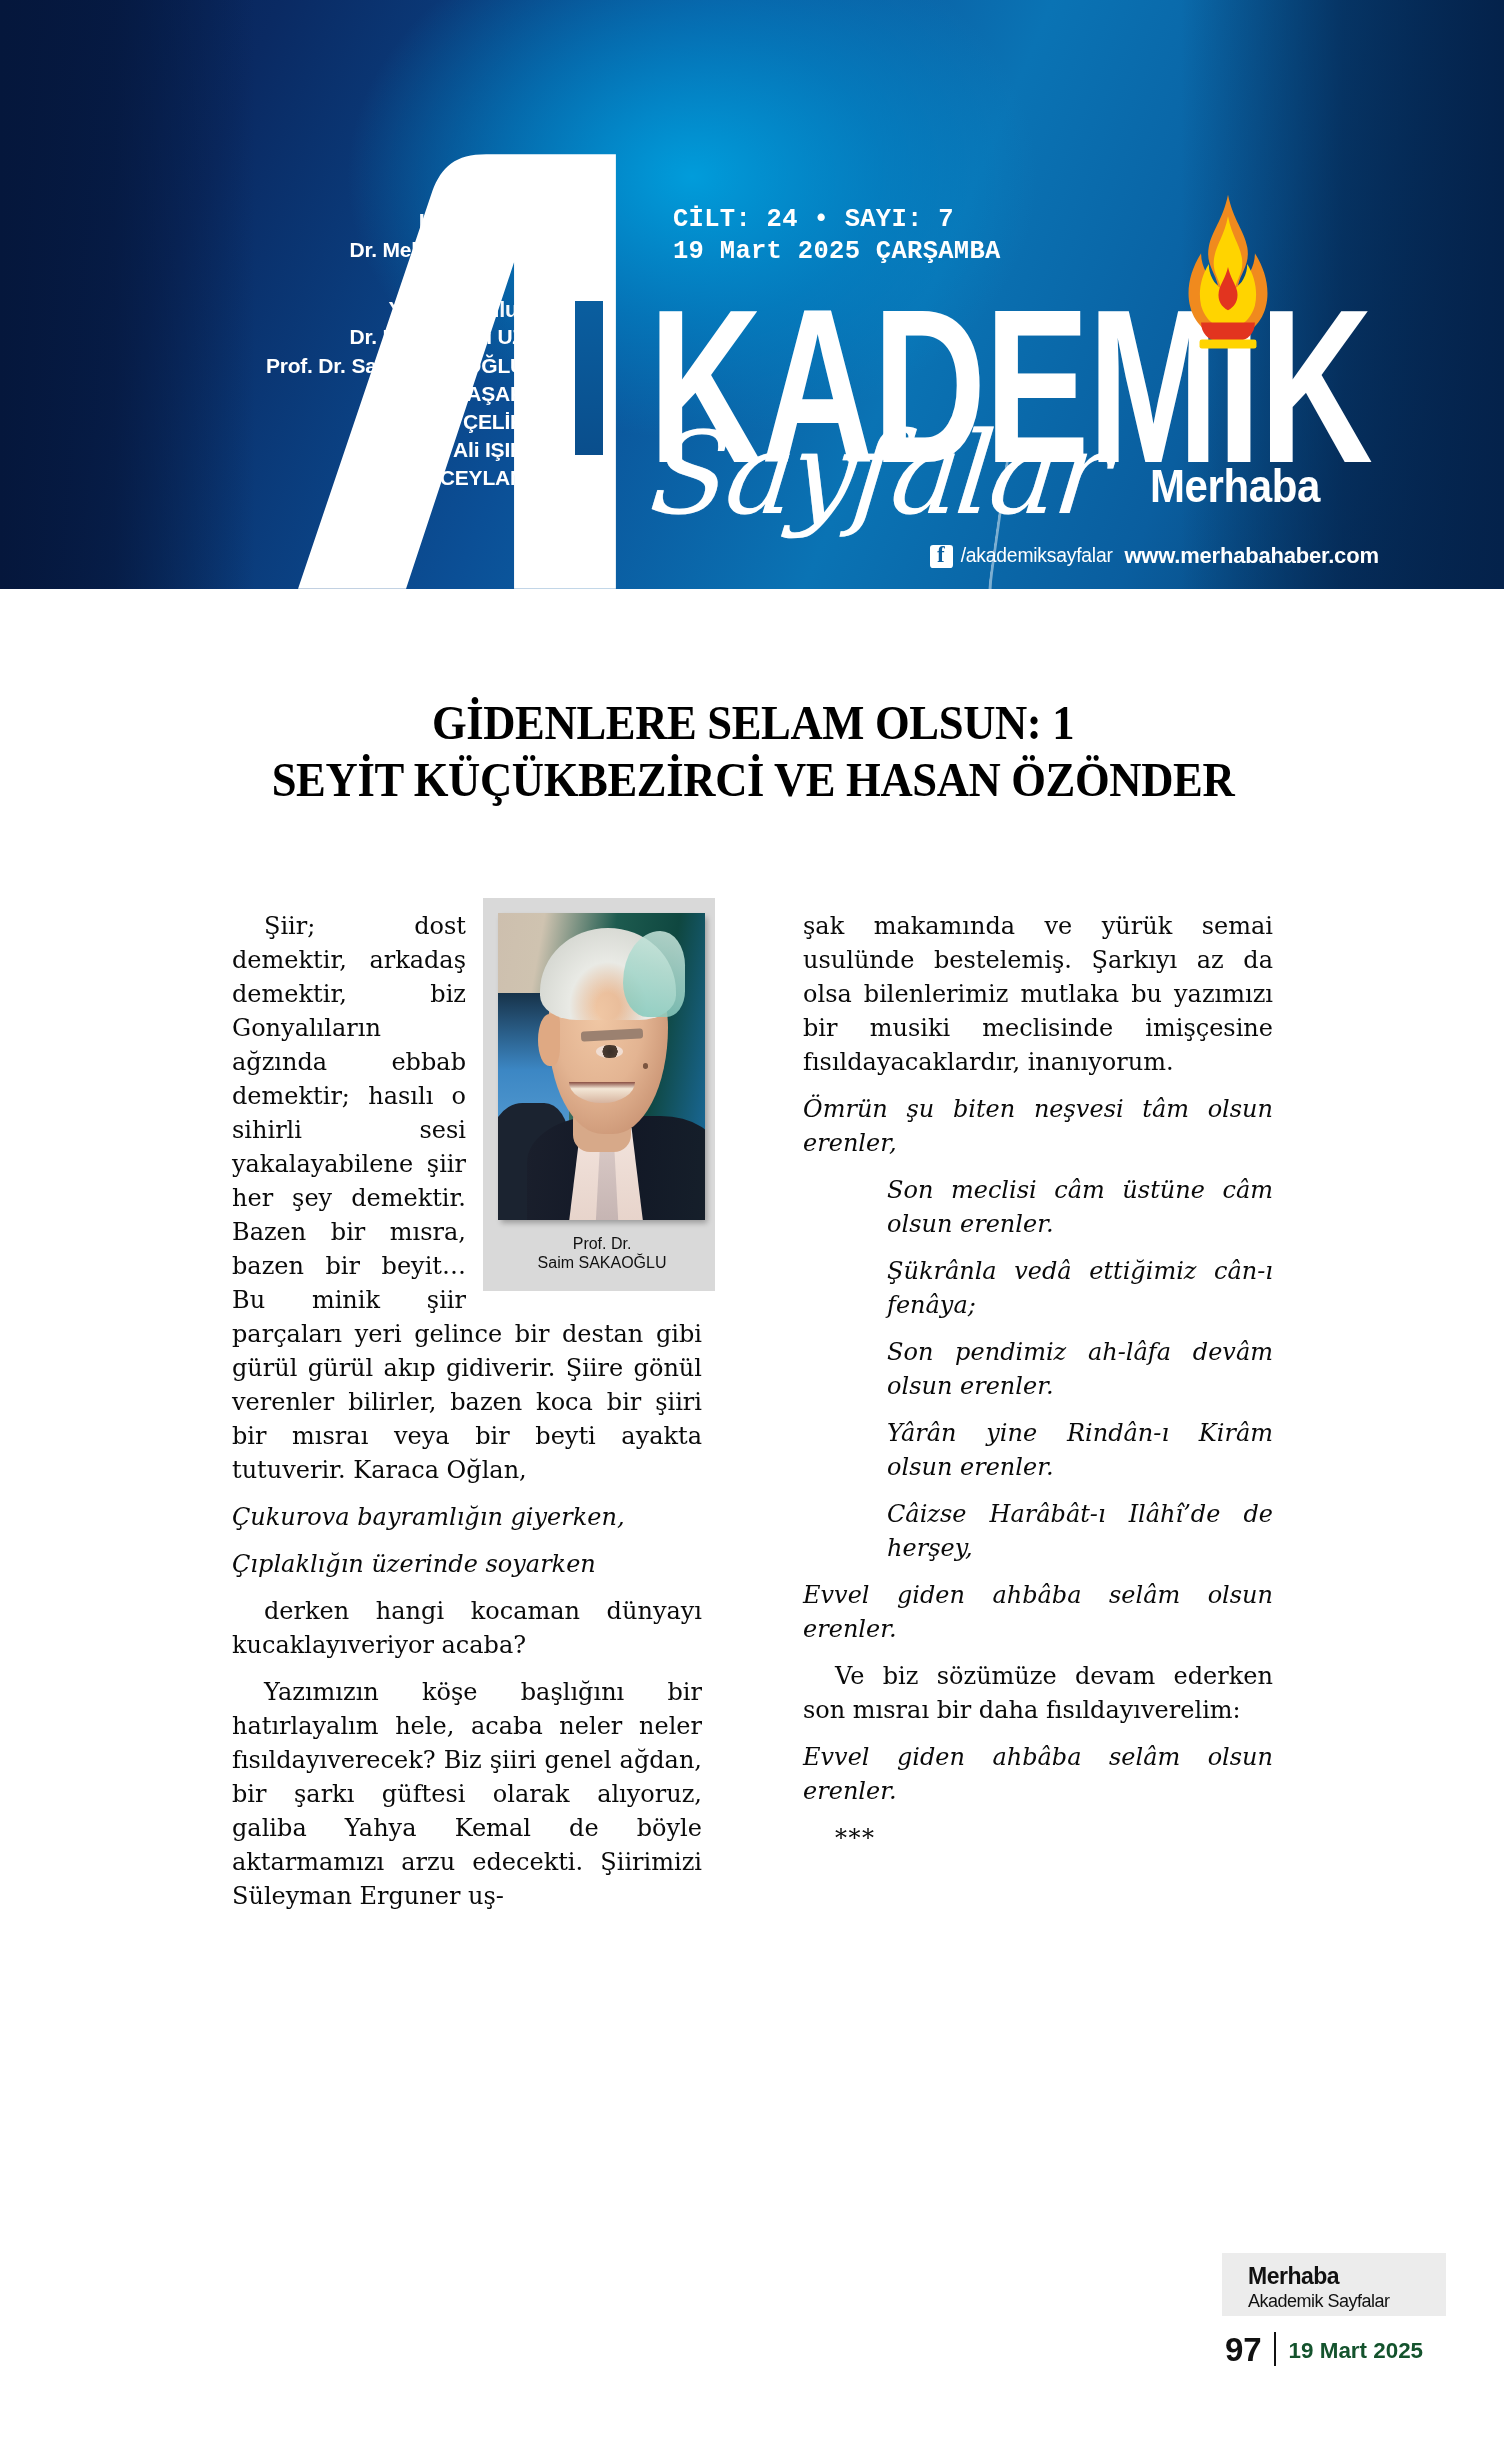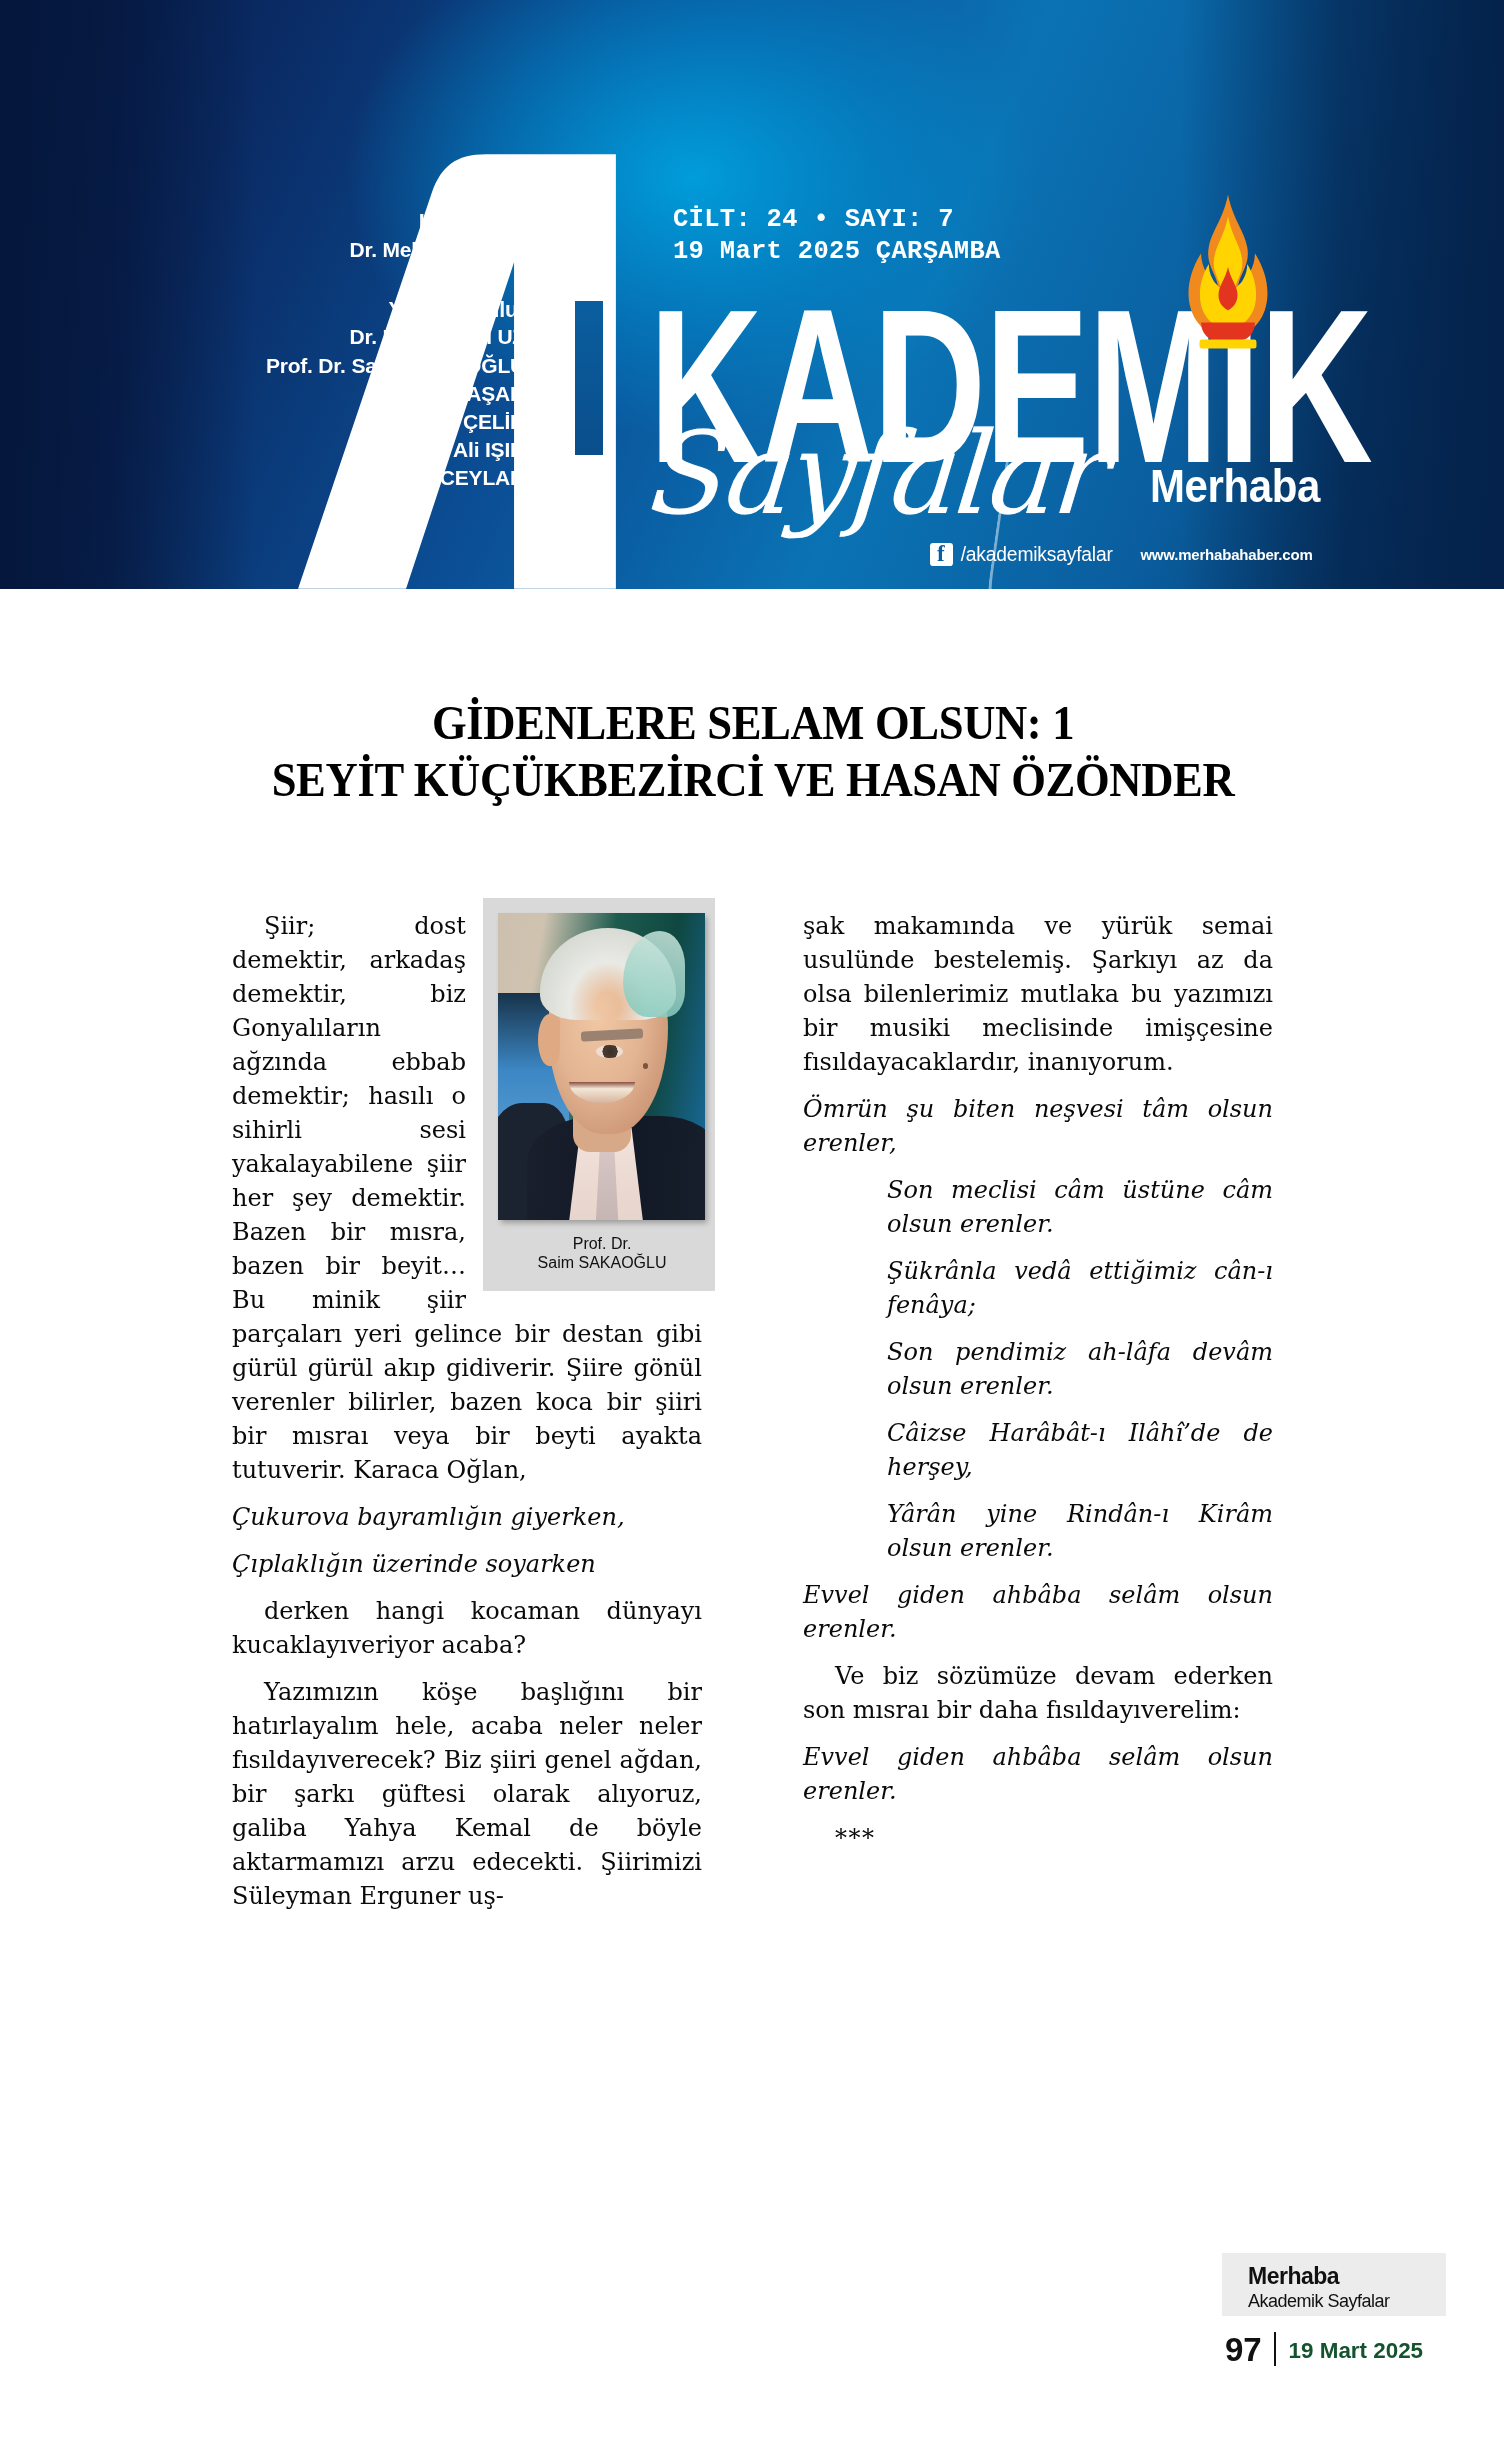--- a/index.html
+++ b/index.html
@@ -117,21 +117,21 @@
     width: 23px; height: 23px; background:#fff; border-radius:3.1px;
     position:relative; flex:0 0 auto;
   }
   .fb-icon::after{
     content:"f";
     position:absolute; left: 7px; top: -2.3px;
     font-family:"Liberation Serif", serif; font-weight:700; font-size: 23px;
     color:#0a5e9f;
   }
   .mh-social .handle { font-size: 19.3px; font-weight:400; letter-spacing:-0.2px;}
-  .mh-social .site { font-size: 15px; font-weight:700; margin-left: 20px; letter-spacing:-0.2px;}
+  .mh-social .site { font-size: 22px; font-weight:700; margin-left: 4px; letter-spacing:-0.2px;}
 
   
   .headline {
     position:absolute; left: 93px; top: 695px; width: 1320px;
     text-align:center;
     font-family:"Liberation Serif", serif;
     font-weight:700;
     font-size: 48px;
     line-height: 1.18;
     letter-spacing: -0.4px;
@@ -357,22 +357,22 @@
     <p>derken hangi kocaman dünyayı kucaklayıveriyor acaba?</p>
     <p>Yazımızın köşe başlığını bir hatırlayalım hele, acaba neler neler fısıldayıverecek? Biz şiiri genel ağdan, bir şarkı güftesi olarak alıyoruz, galiba Yahya Kemal de böyle aktarmamızı arzu edecekti. Şiirimizi Süleyman Erguner uş-</p>
   </div>
 
   <div class="col right">
     <p class="noind">şak makamında ve yürük semai usulünde bestelemiş. Şarkıyı az da olsa bilenlerimiz mutlaka bu yazımızı bir musiki meclisinde imişçesine fısıldayacaklardır, inanıyorum.</p>
     <p class="verse">Ömrün şu biten neşvesi tâm olsun erenler,</p>
     <p class="verse-ind">Son meclisi câm üstüne câm olsun erenler.</p>
     <p class="verse-ind">Şükrânla vedâ ettiğimiz cân-ı fenâya;</p>
     <p class="verse-ind">Son pendimiz ah-lâfa devâm olsun erenler.</p>
+    <p class="verse-ind">Yârân yine Rindân-ı Kirâm olsun erenler.</p>
     <p class="verse-ind">Câizse Harâbât-ı Ilâhî’de de herşey,</p>
-    <p class="verse-ind">Yârân yine Rindân-ı Kirâm olsun erenler.</p>
     <p class="verse">Evvel giden ahbâba selâm olsun erenler.</p>
     <p>Ve biz sözümüze devam ederken son mısraı bir daha fısıldayıverelim:</p>
     <p class="verse">Evvel giden ahbâba selâm olsun erenler.</p>
     <p class="stars">***</p>
   </div>
 </div>
 
 <div class="footer-brand">
   <div class="fb-title">Merhaba</div>
   <div class="fb-sub">Akademik Sayfalar</div>

